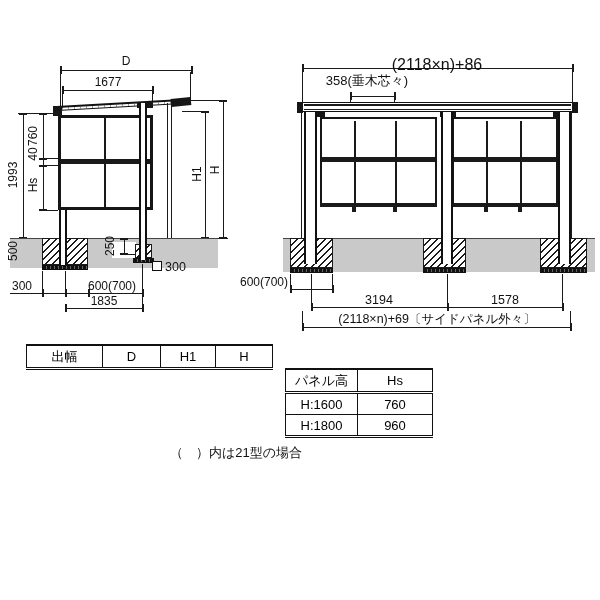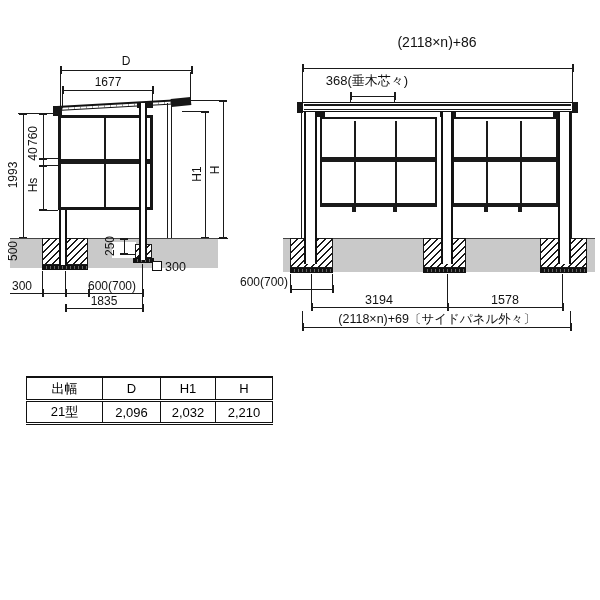--- a/index.html
+++ b/index.html
@@ -120,28 +120,28 @@
     <div class="lbl" style="left:12px;top:280px">300</div>
     <div class="lbl cl" style="left:112px;top:280px">600(700)</div>
     <div class="c ln" style="left:65px;top:308px;width:78px;height:1px"></div>
     <div class="c ln" style="left:65px;top:304px;width:1.5px;height:8px"></div>
     <div class="c ln" style="left:142px;top:304px;width:1.5px;height:8px"></div>
     <div class="lbl cl" style="left:104px;top:295px">1835</div>
   </div>
 
   <div>
 
-    <div class="lbl cl" style="left:437px;top:35px;font-size:14px">(2118×n)+86</div>
+    <div class="lbl cl" style="left:437px;top:57px;font-size:16px">(2118×n)+86</div>
     <div class="c ln" style="left:302px;top:68px;width:271px;height:1px"></div>
     <div class="c ln" style="left:302px;top:64px;width:1.5px;height:8px"></div>
     <div class="c ln" style="left:572px;top:64px;width:1.5px;height:8px"></div>
     <div class="c ln" style="left:302px;top:72px;width:1px;height:30px"></div>
     <div class="c ln" style="left:572px;top:72px;width:1px;height:30px"></div>
 
-    <div class="lbl cl" style="left:367px;top:74px;font-size:13px">368(垂木芯々)</div>
+    <div class="lbl cl" style="left:367px;top:74px;font-size:13px">358(垂木芯々)</div>
     <div class="c ln" style="left:350px;top:96px;width:45px;height:1px"></div>
     <div class="c ln" style="left:350px;top:92px;width:1.5px;height:8px"></div>
     <div class="c ln" style="left:394px;top:92px;width:1.5px;height:8px"></div>
     <div class="c ln" style="left:350px;top:97px;width:1px;height:5px"></div>
     <div class="c ln" style="left:394px;top:97px;width:1px;height:5px"></div>
 
     <div class="c" style="left:302px;top:102px;width:271px;height:10px;border:1.5px solid #111;background:#fff"></div>
     <div class="c ln" style="left:304px;top:104px;width:267px;height:2px"></div>
     <div class="c ln" style="left:304px;top:108.5px;width:267px;height:1px"></div>
     <div class="c blk" style="left:297px;top:102px;width:6px;height:11px"></div>
@@ -198,40 +198,57 @@
     <div class="lbl cl" style="left:505px;top:294px;font-size:12.5px">1578</div>
 
     <div class="lbl cl" style="left:437px;top:313px;font-size:12.5px">(2118×n)+69〔サイドパネル外々〕</div>
     <div class="c ln" style="left:302px;top:327px;width:269px;height:1px"></div>
     <div class="c ln" style="left:302px;top:323px;width:1.5px;height:8px"></div>
     <div class="c ln" style="left:570px;top:323px;width:1.5px;height:8px"></div>
     <div class="c ln" style="left:302px;top:311px;width:1px;height:20px"></div>
     <div class="c ln" style="left:570px;top:311px;width:1px;height:20px"></div>
   </div>
 
-  <table class="spec" style="left:26px;top:376px;width:246px">
+  <table class="spec" style="left:26px;top:344px;width:246px">
     <colgroup>
         <col style="width:76px">
         <col style="width:58px">
         <col style="width:55px">
         <col style="width:57px">
       </colgroup>
     <thead>
       <tr>
         <th>出幅</th>
         <th>D</th>
         <th>H1</th>
         <th>H</th>
       </tr>
     </thead>
     <tbody>
-      <tr>
-        <td>21型</td>
-        <td>2,096</td>
-        <td>2,032</td>
-        <td>2,210</td>
-      </tr>
     </tbody>
   </table>
 
-
+  <table class="spec" style="left:285px;top:368px;width:147px">
+    <colgroup>
+        <col style="width:72px">
+        <col style="width:75px">
+      </colgroup>
+    <thead>
+      <tr>
+        <th>パネル高</th>
+        <th>Hs</th>
+      </tr>
+    </thead>
+    <tbody>
+      <tr>
+        <td>H:1600</td>
+        <td>760</td>
+      </tr>
+      <tr>
+        <td>H:1800</td>
+        <td>960</td>
+      </tr>
+    </tbody>
+  </table>
+
+  <div class="lbl" style="left:170px;top:446px;font-size:13px">（　）内は21型の場合</div>
 
 </div>
 
 </body></html>

